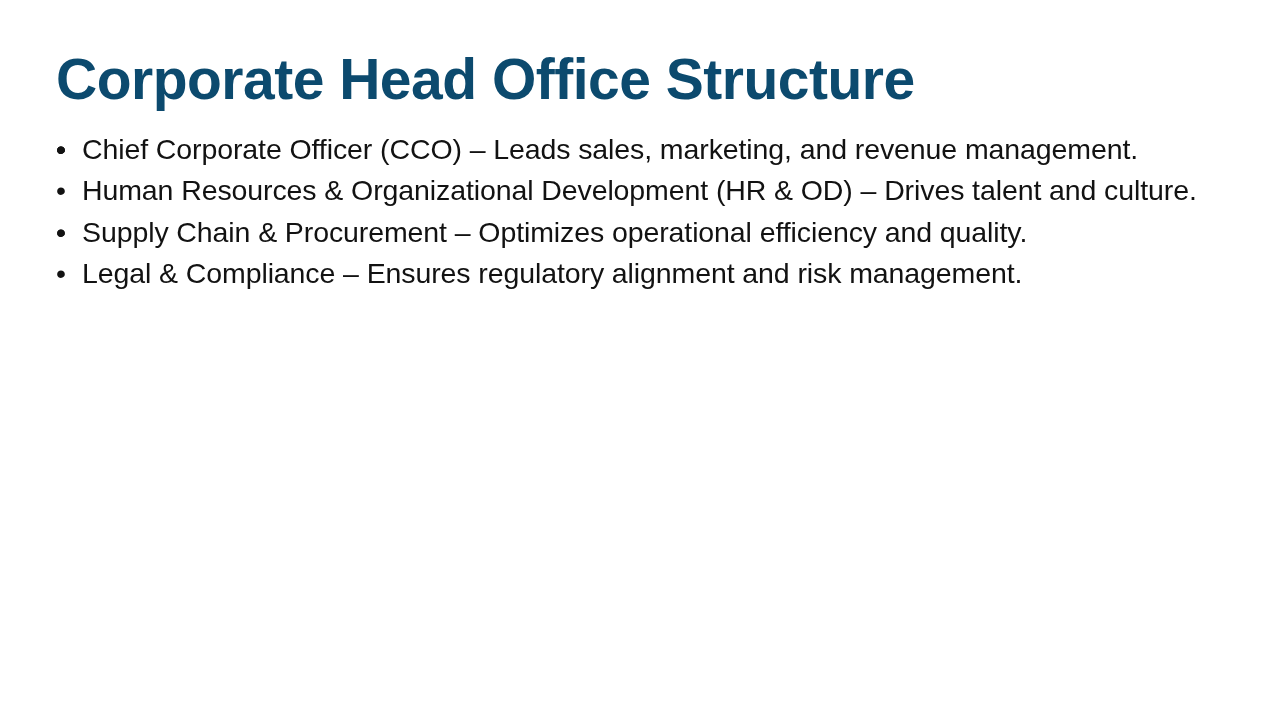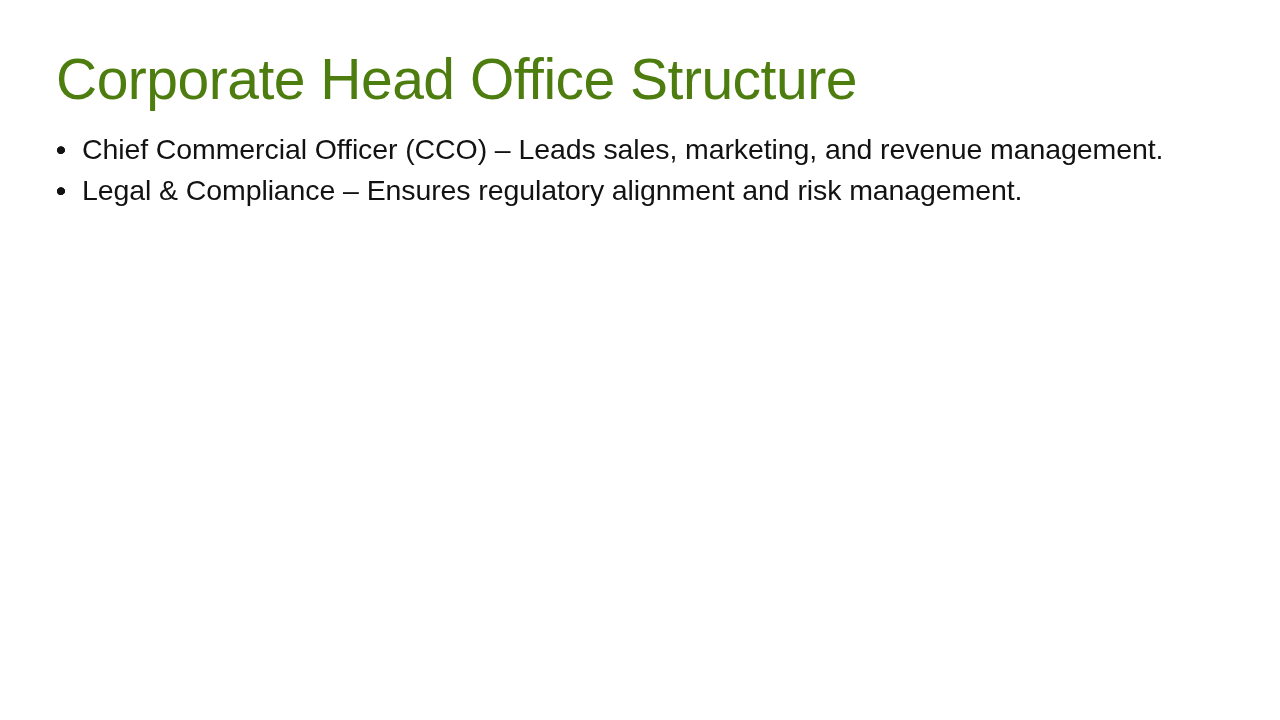--- a/index.html
+++ b/index.html
@@ -16,24 +16,24 @@
   }
   .slide {
     position: relative;
     width: 1280px;
     height: 720px;
     box-sizing: border-box;
     padding: 46px 56px 0 56px;
   }
   .slide-title {
     font-size: 57px;
-    font-weight: 400;
+    font-weight: 700;
     line-height: 1.18;
     letter-spacing: -0.5px;
-    color: #4d7c0f;
+    color: #0c4a6e;
     margin: 0 0 18px 0;
     white-space: nowrap;
   }
   .bullet-list {
     margin: 0;
     padding: 0;
     list-style: none;
   }
   .bullet-item {
     font-size: 28.5px;
@@ -62,30 +62,32 @@
 
   <ul class="bullet-list">
     <li class="bullet-item">
       <span class="dot">•</span>
     </li>
     <li class="bullet-item">
       <span class="dot">•</span>
     </li>
     <li class="bullet-item">
       <span class="dot">•</span>
-      <span>Chief Commercial Officer (CCO) – Leads sales, marketing, and revenue management.</span>
+      <span>Chief Corporate Officer (CCO) – Leads sales, marketing, and revenue management.</span>
+    </li>
+    <li class="bullet-item">
+      <span class="dot">•</span>
+      <span>Human Resources &amp; Organizational Development (HR &amp; OD) – Drives talent and culture.</span>
     </li>
     <li class="bullet-item">
       <span class="dot">•</span>
     </li>
     <li class="bullet-item">
       <span class="dot">•</span>
-    </li>
-    <li class="bullet-item">
-      <span class="dot">•</span>
+      <span>Supply Chain &amp; Procurement – Optimizes operational efficiency and quality.</span>
     </li>
     <li class="bullet-item">
       <span class="dot">•</span>
       <span>Legal &amp; Compliance – Ensures regulatory alignment and risk management.</span>
     </li>
   </ul>
 
 </div>
 
 </body></html>

